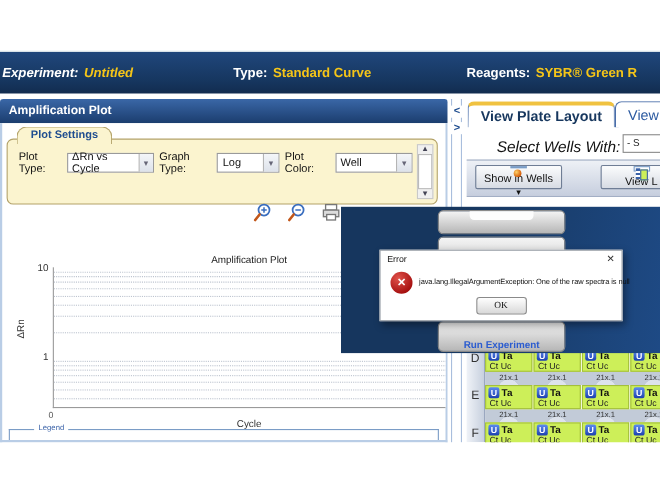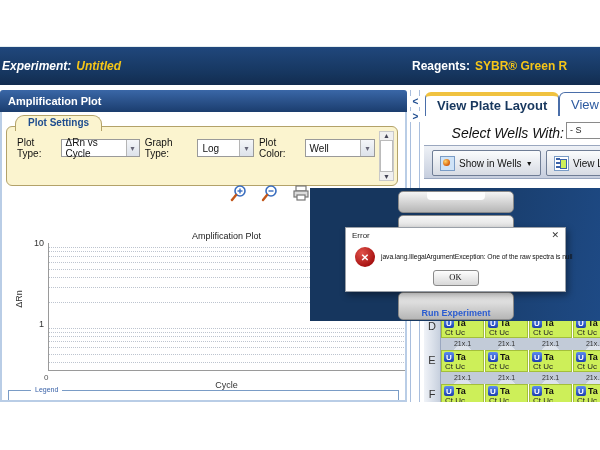--- a/index.html
+++ b/index.html
@@ -75,22 +75,22 @@
        padding:0 11px;white-space:nowrap;cursor:pointer;box-sizing:border-box;}
   .tab-active{left:1px;border-top:4px solid #f0c240;color:#17375e;font-weight:bold;}
   .tab-idle{left:135px;width:80px;color:#2c5aa0;border-top:1px solid #4a6ea9;line-height:23px;}
   .sw-label{position:absolute;top:35px;left:0;right:36px;text-align:right;font-size:14px;color:#111;font-style:italic;}
   .sw-select{position:absolute;top:32px;left:142px;width:52px;height:15px;background:#fff;
              border:1px solid #8a8a8a;font-size:9px;line-height:15px;padding-left:3px;color:#222;}
   .rp-toolbar{position:absolute;left:0;right:0;top:55px;height:32px;
               background:linear-gradient(#eef1f6,#c6cede);
               border-top:1px solid #9aa7bf;border-bottom:1px solid #9aa7bf;}
   .tb-btn{position:absolute;top:4px;height:22px;display:inline-flex;align-items:center;gap:4px;
-          padding:12px 7px;background:linear-gradient(#fbfcfd,#d7dbe3);border:1px solid #6f7d95;
-          border-radius:2px;font-size:10px;color:#111;cursor:pointer;box-sizing:border-box;}
+          padding:0 7px;background:linear-gradient(#fbfcfd,#d7dbe3);border:1px solid #6f7d95;
+          border-radius:2px;font-size:10px;color:#111;cursor:pointer;box-sizing:border-box;flex-direction:column;}
   .tb-btn.b1{left:8px;}
   .tb-btn.b2{left:122px;width:74px;}
   .ic-wells{width:13px;height:13px;background:#cfe3f7;border:1px solid #7a9cc6;position:relative;}
   .ic-wells::after{content:"";position:absolute;left:2px;top:2px;width:7px;height:7px;border-radius:50%;
                    background:radial-gradient(circle at 35% 35%,#ffd36b,#d35400 75%);}
   .ic-legend{width:13px;height:13px;background:#fff;border:1px solid #7a9cc6;position:relative;}
   .ic-legend::before{content:"";position:absolute;left:1px;top:1px;width:4px;height:10px;
                      background:repeating-linear-gradient(#3a62a8 0 2px,#fff 2px 4px);}
   .ic-legend::after{content:"";position:absolute;right:1px;top:2px;width:5px;height:8px;
                     background:#cdef59;border:1px solid #3a62a8;}
@@ -145,21 +145,24 @@
 </style>
 </head>
 <body>
 
 <div id="app">
 
   <div class="top-bar">
     <span class="hdr-group" style="left:2px;font-style:italic;">
       <span class="hdr-label">Experiment:</span><span class="hdr-value">Untitled</span>
     </span>
-    <span class="hdr-group" style="left:412px;">
+    <span class="hdr-group" style="left:212px;">
+      <span class="hdr-label">Type:</span><span class="hdr-value">Standard Curve</span>
+    </span>
+    <span class="hdr-group" style="left:424px;">
       <span class="hdr-label">Reagents:</span><span class="hdr-value">SYBR® Green R</span>
     </span>
   </div>
 
   <div class="lp">
     <div class="lp-header">Amplification Plot</div>
     <div class="lp-body">
 
       <div class="plot-settings">
         <div class="ps-tab">Plot Settings</div>

